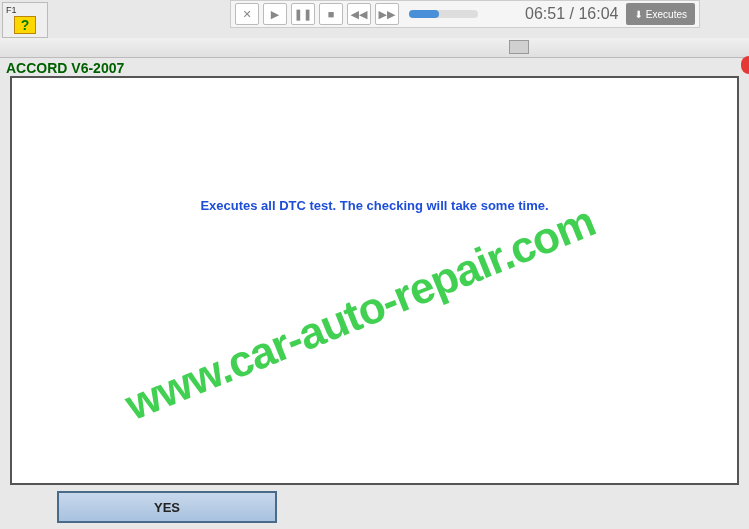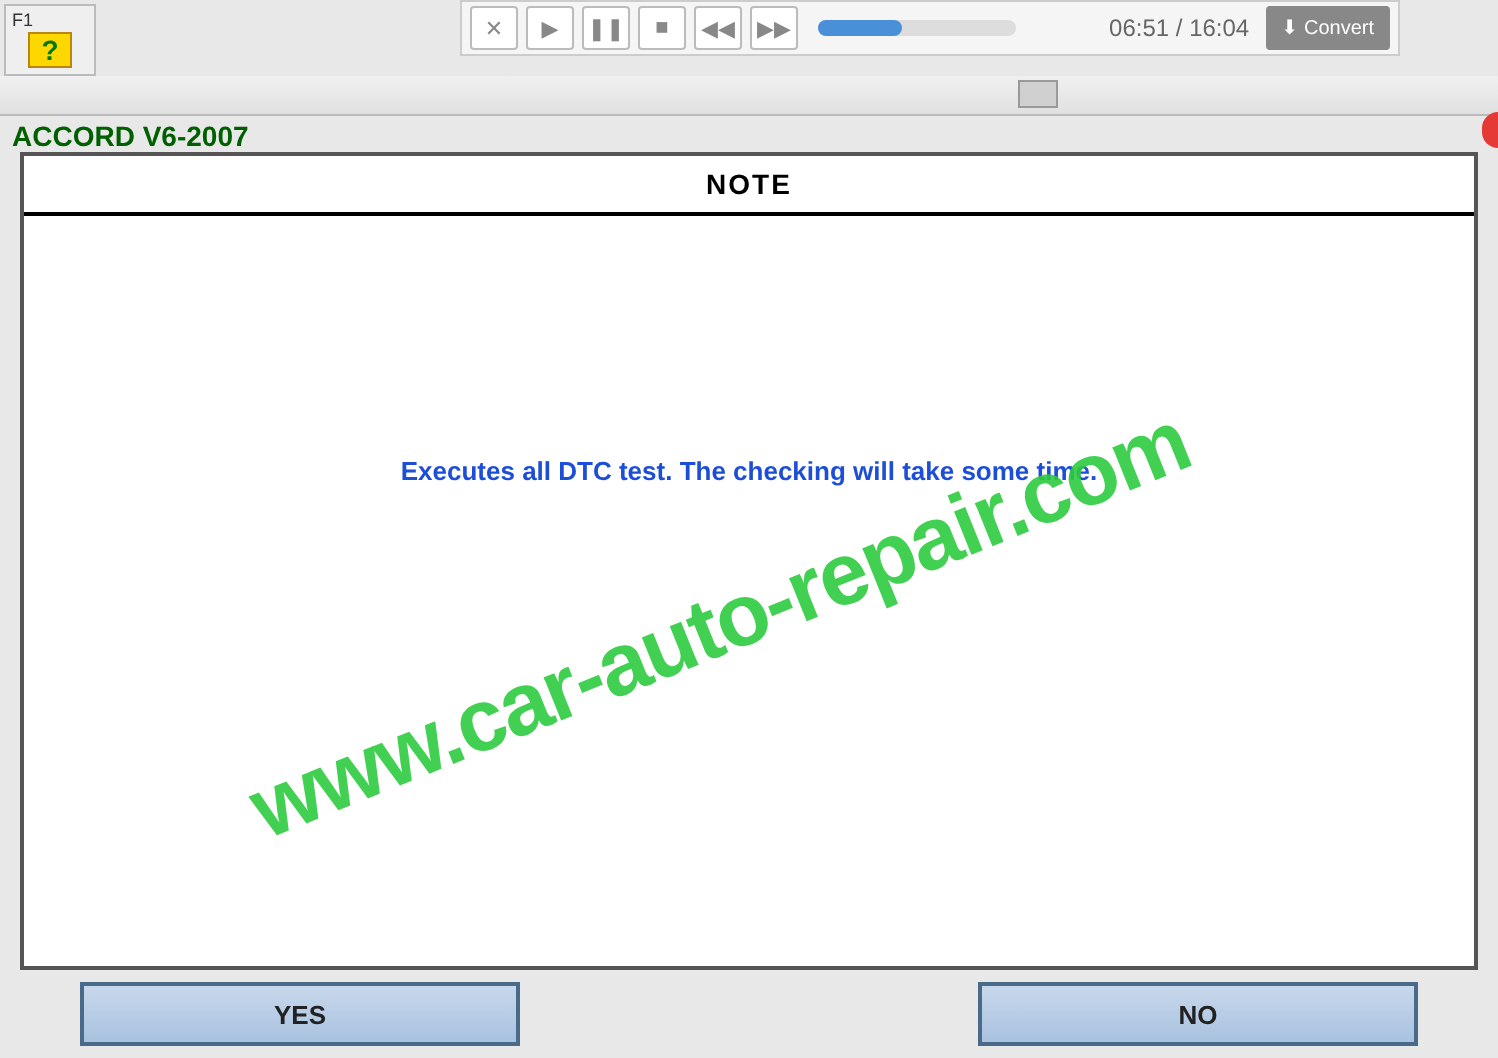--- a/index.html
+++ b/index.html
@@ -48,21 +48,21 @@
   .progress-fill {
     position: absolute;
     left: 0;
     top: 0;
     height: 100%;
     width: 43%;
     background: #4a90d9;
     border-radius: 4px;
   }
   .time-label {
-    font-size: 12px;
+    font-size: 16px;
     color: #666;
     white-space: nowrap;
     margin-right: 4px;
     margin-left: 37px;
   }
   .convert-btn {
     height: 22px;
     padding: 0 8px;
     background: #888;
     color: #fff;
@@ -197,21 +197,21 @@
     pointer-events: none;
     font-family: "Arial Black", Arial, sans-serif;
   }
   .footer-buttons {
     position: absolute;
     bottom: 6px;
     left: 0;
     right: 0;
     display: flex;
     justify-content: space-between;
-    padding: 0 40px;
+    padding: 0 57px;
   }
   .action-btn {
     width: 220px;
     height: 32px;
     background: linear-gradient(#c8d8ec, #a8c2df);
     border: 2px solid #4a6a8a;
     font-size: 13px;
     font-weight: bold;
     color: #222;
     cursor: pointer;
@@ -235,43 +235,41 @@
   <div class="player-btn">❚❚</div>
   <div class="player-btn">■</div>
   <div class="player-btn">◀◀</div>
   <div class="player-btn">▶▶</div>
   <div class="progress-bar">
     <div class="progress-fill"></div>
   </div>
   <div class="time-label">06:51 / 16:04</div>
   <button class="convert-btn">
     <span>⬇</span>
-    <span>Convert</span>
+    <span>Executes</span>
   </button>
 </div>
 
 <div class="top-tabs">
   <div class="tab">
     <span style="align-self:flex-start;padding-left:3px;">F1</span>
     <div class="tab-icon">
       <div class="help-icon">?</div>
     </div>
   </div>
 </div>
 
 <div class="secondary-bar"></div>
 <div class="mini-icon"></div>
 
 <div class="breadcrumb">ACCORD V6-2007</div>
 <div class="red-edge"></div>
 
 <div class="main-panel">
-  <div class="note-header">NOTE</div>
   <div class="note-body">
     <div class="note-line">Executes all DTC test. The checking will take some time.</div>
   </div>
   <div class="watermark">www.car-auto-repair.com</div>
 </div>
 
 <div class="footer-buttons">
   <button class="action-btn">YES</button>
-  <button class="action-btn">NO</button>
 </div>
 
 </body></html>

